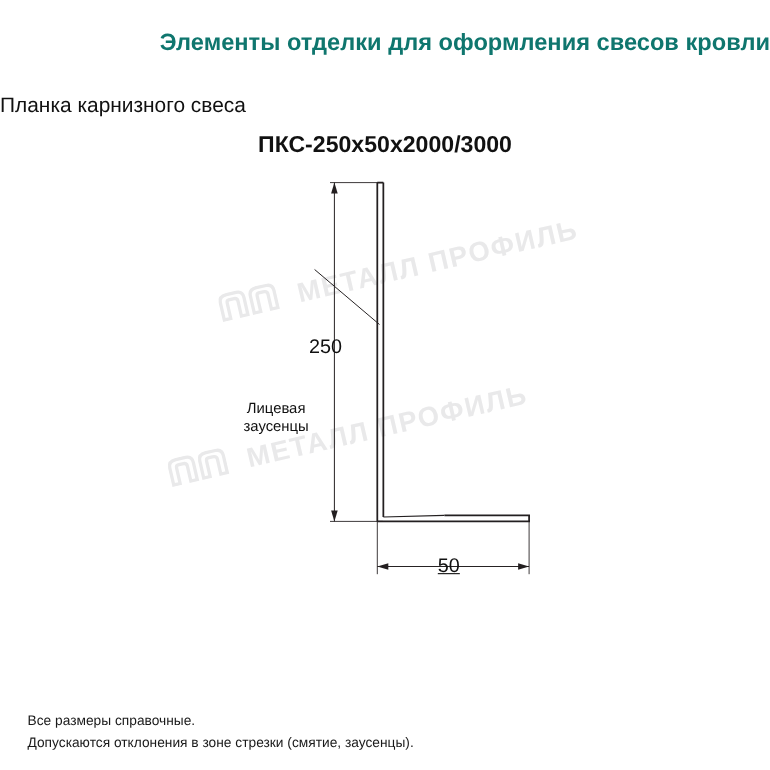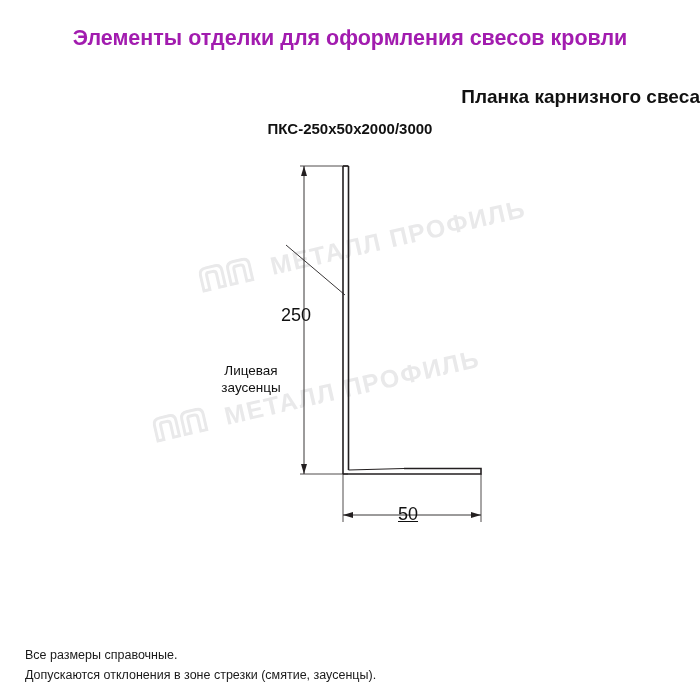--- a/index.html
+++ b/index.html
@@ -17,43 +17,43 @@
   }
   .page {
     position: absolute;
     inset: 0;
   }
   .title {
     position: absolute;
     top: 26px;
     left: 0;
     width: 700px;
-    text-align: center;
+    text-align: right;
     font-size: 21.5px;
     font-weight: bold;
     letter-spacing: 0px;
-    color: #a21caf;
+    color: #0f766e;
   }
   .subtitle-1 {
     position: absolute;
     top: 86px;
     left: 0;
     width: 700px;
-    text-align: right;
+    text-align: left;
     font-size: 19px;
-    font-weight: bold;
+    font-weight: normal;
     color: #111111;
   }
   .subtitle-2 {
     position: absolute;
     top: 120px;
     left: 0;
     width: 700px;
     text-align: center;
-    font-size: 15px;
+    font-size: 21px;
     font-weight: bold;
     color: #111111;
   }
   .drawing {
     position: absolute;
     top: 150px;
     left: 0;
     width: 700px;
     height: 430px;
   }

